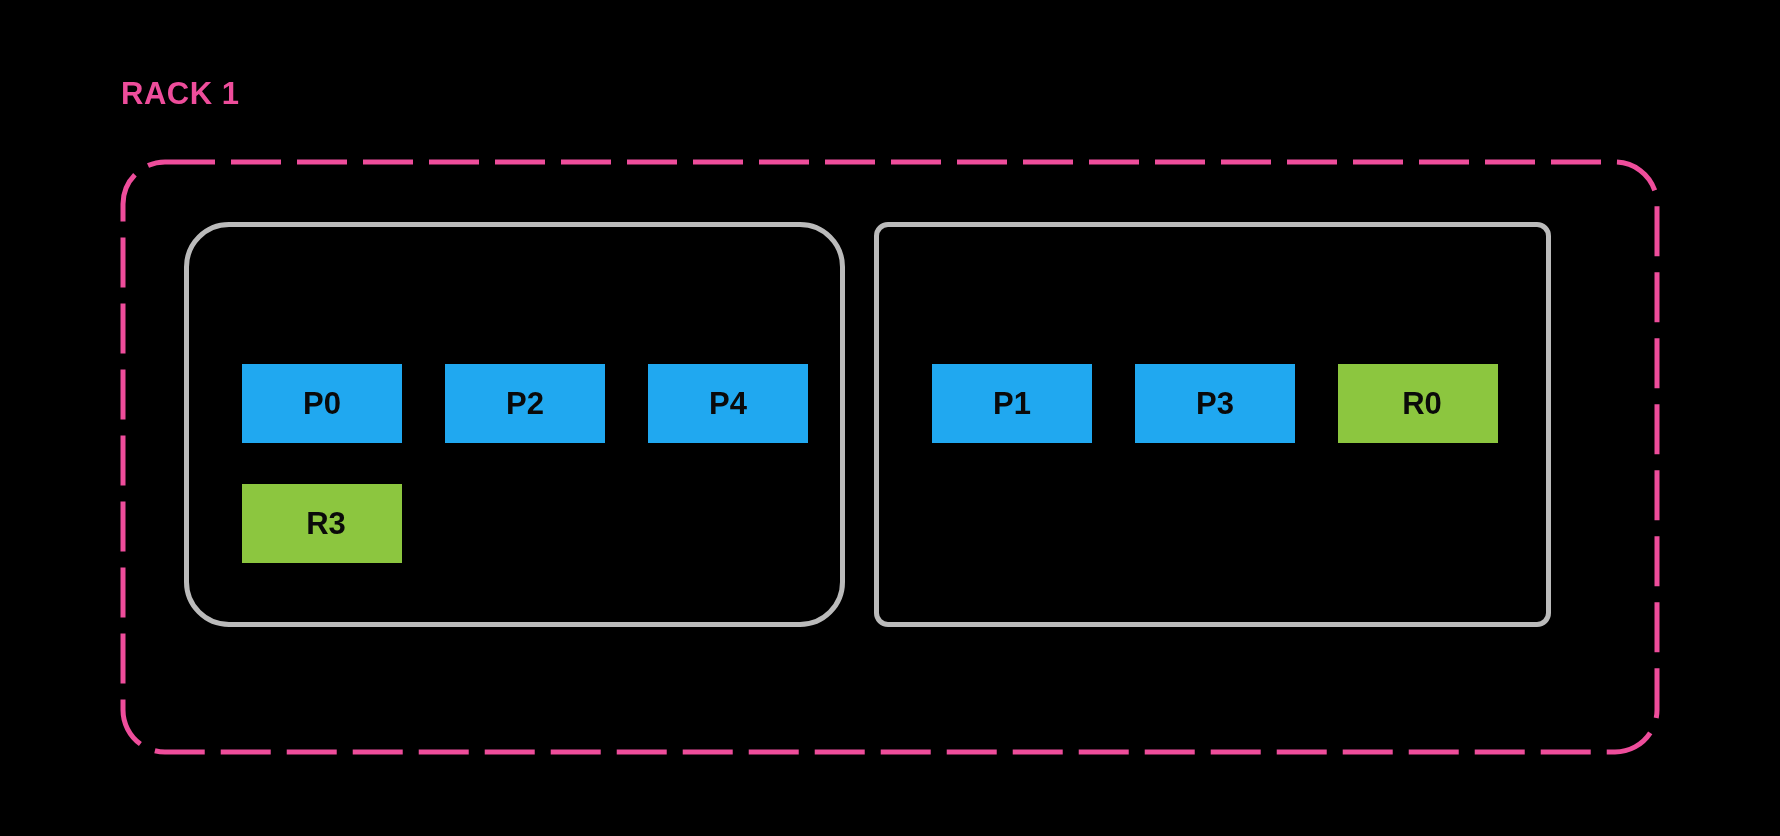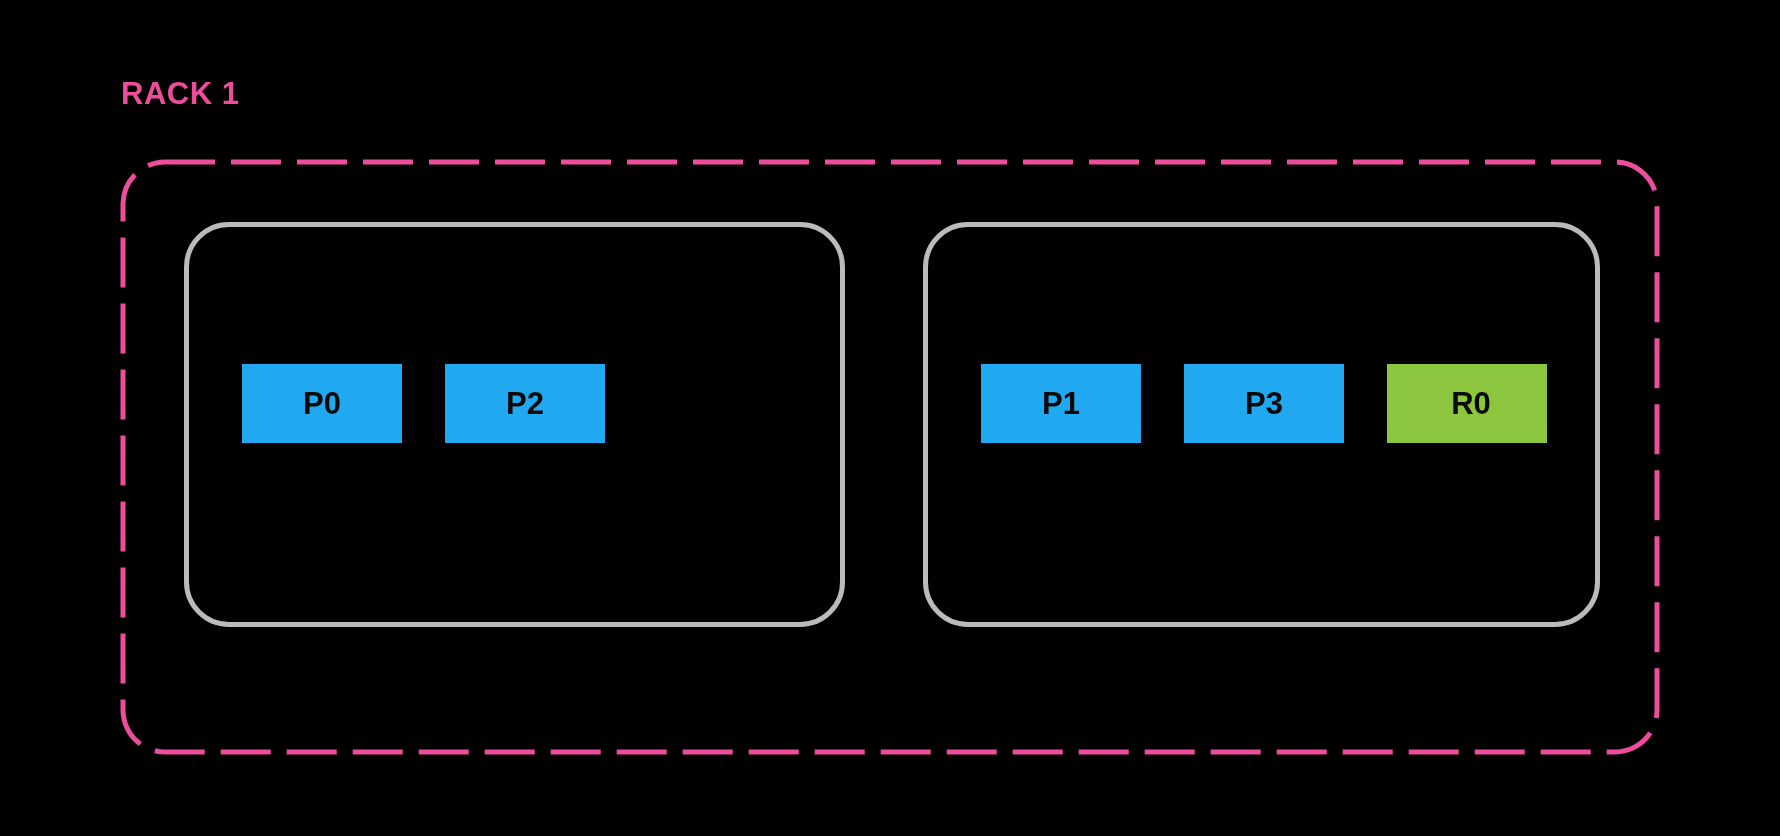--- a/index.html
+++ b/index.html
@@ -47,21 +47,21 @@
   }
   .node {
     position: absolute;
     top: 222px;
     height: 405px;
     border: 5px solid var(--node-border);
     border-radius: 45px;
     background: transparent;
   }
   .node-left  { left: 184px; width: 661px; }
-  .node-right { left: 923px; width: 677px; }
+  .node-right { left: 874px; width: 677px; border-radius: 14px; }
   .slots {
     position: absolute;
     left: 53px;
     top: 137px;
     display: grid;
     grid-template-columns: repeat(3, 160px);
     grid-auto-rows: 79px;
     column-gap: 43px;
     row-gap: 41px;
   }
@@ -86,20 +86,22 @@
   <div class="rack-title">RACK 1</div>
 
   <svg class="rack-boundary" width="1540" height="596" viewBox="0 0 1540 596" aria-hidden="true">
     <rect x="3" y="3" width="1534" height="590" rx="42" ry="42"></rect>
   </svg>
 
   <div class="node node-left">
     <div class="slots">
       <div class="slot partition">P0</div>
       <div class="slot partition">P2</div>
+      <div class="slot partition">P4</div>
+      <div class="slot replica">R3</div>
     </div>
   </div>
 
   <div class="node node-right">
     <div class="slots">
       <div class="slot partition">P1</div>
       <div class="slot partition">P3</div>
       <div class="slot replica">R0</div>
     </div>
   </div>

